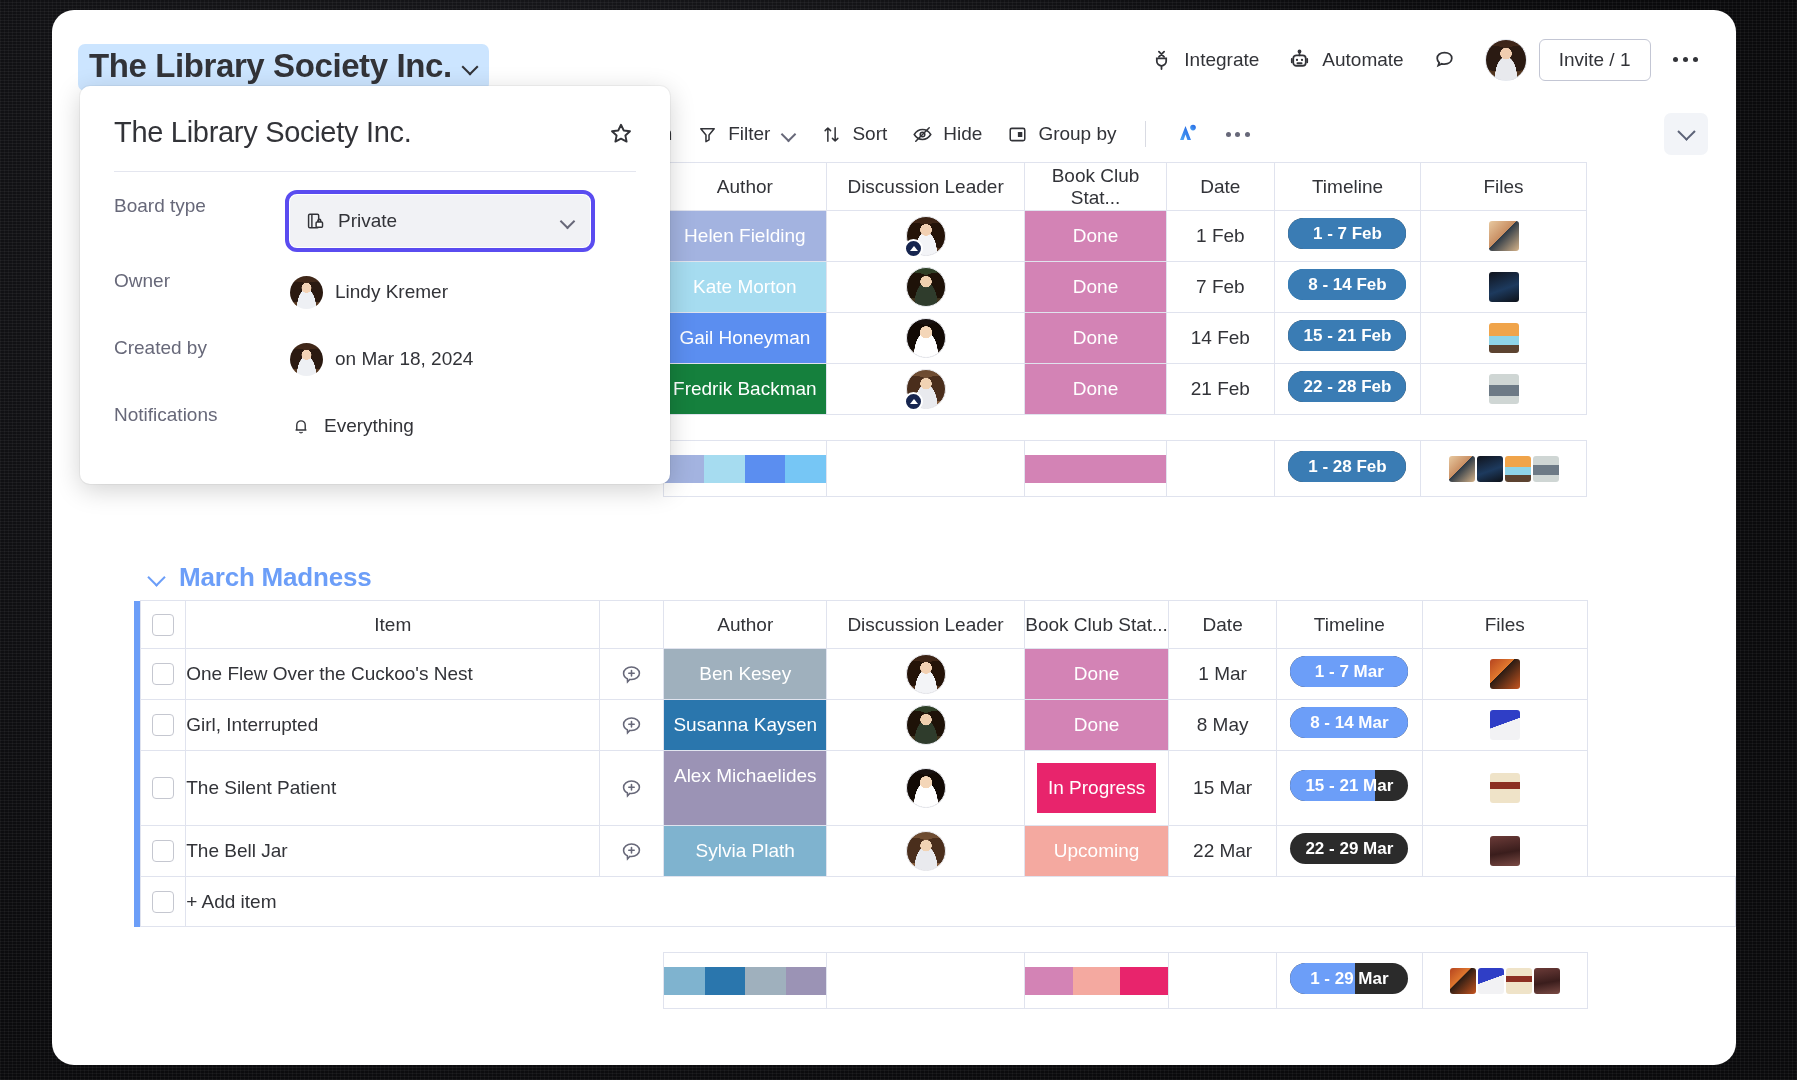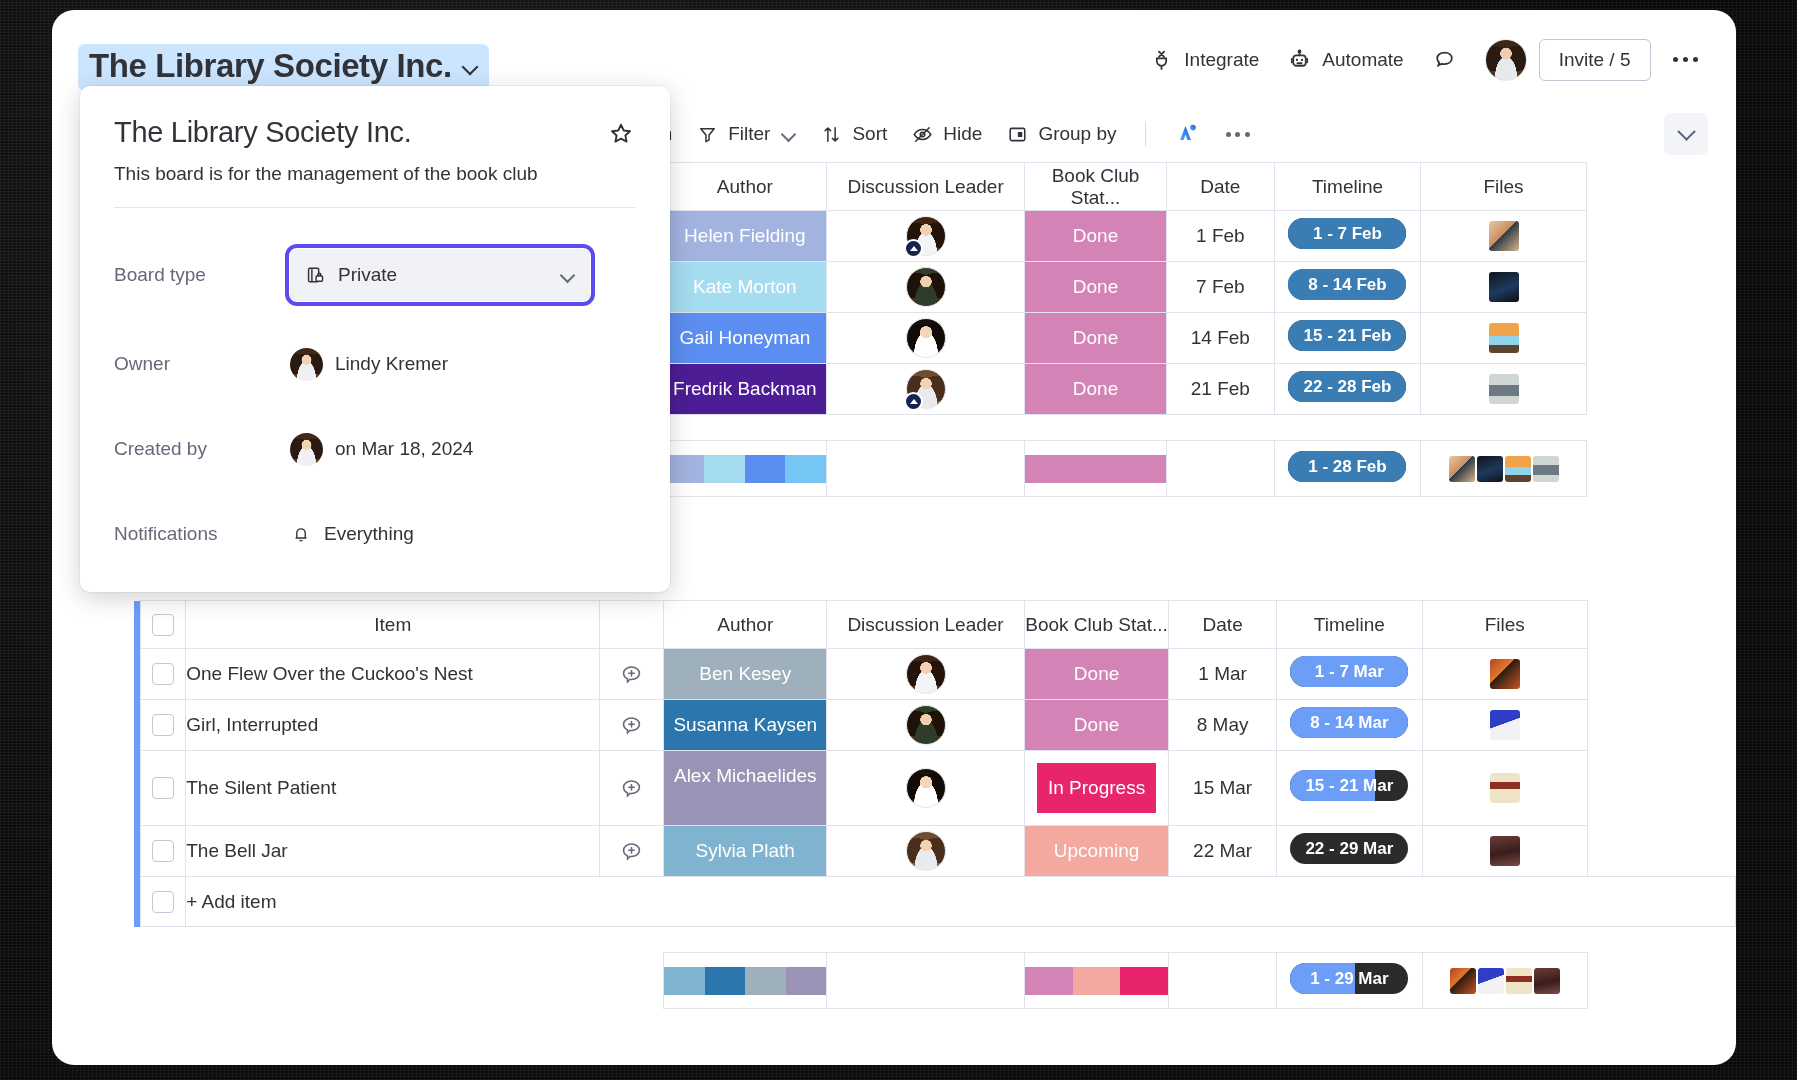--- a/index.html
+++ b/index.html
@@ -214,21 +214,21 @@
     box-shadow: 0 6px 26px rgba(0,0,0,.18), 0 0 0 1px rgba(0,0,0,.04);
     padding: 30px 34px 36px 34px;
     z-index: 60;
   }
   .pop-title-row { display: flex; align-items: flex-start; justify-content: space-between; }
   .pop-title { font-size: 29px; font-weight: 400; color: #323338; letter-spacing: -.3px; }
   .star { width: 30px; height: 30px; cursor: pointer; flex: none; margin-top: 3px; }
   .pop-desc { font-size: 19px; color: #323338; margin-top: 14px; }
   .pop-div { height: 1px; background: #e4e6ef; margin: 22px 0 0 0; }
   .pop-sec { font-size: 21px; font-weight: 700; color: #323338; margin-top: 26px; }
-  .pop-row { display: flex; align-items: center; margin-top: 41px; min-height: 44px; }
+  .pop-row { display: flex; margin-top: 23px; min-height: 44px; }
   .pop-label { width: 176px; font-size: 19px; color: #676879; flex: none; }
   .pop-val { display: flex; align-items: center; gap: 12px; font-size: 19px; color: #323338; }
   .pop-av {
     width: 33px; height: 33px; border-radius: 50%; flex: none;
     background:
       radial-gradient(circle at 50% 36%, #f3d3b6 0 18%, transparent 19%),
       radial-gradient(ellipse at 50% 95%, #eef0f4 0 40%, transparent 41%),
       radial-gradient(ellipse at 20% 48%, #2b1a11 0 42%, transparent 43%),
       radial-gradient(ellipse at 80% 48%, #2b1a11 0 42%, transparent 43%),
       linear-gradient(#3e2618, #5a3a21);
@@ -281,21 +281,21 @@
       </div>
 
       <div class="tr-btn">
         <svg class="tr-icon" viewBox="0 0 24 24" fill="none" stroke="#323338" stroke-width="1.7">
           <path d="M12 5.4 c4.2 0 7 2.4 7 5.5 c0 3.1 -2.8 5.5 -7 5.5 c-.9 0 -1.8 -.1 -2.6 -.3 l-3.4 1.7 l.9 -2.7 c-1.2 -1 -1.9 -2.4 -1.9 -4.2 c0 -3.1 2.8 -5.5 7 -5.5 z"></path>
         </svg>
       </div>
 
       <div class="avatar"></div>
 
-      <div class="invite-btn">Invite / 5</div>
+      <div class="invite-btn">Invite / 1</div>
 
       <div class="dots-btn">
         <i></i>
           <i></i>
           <i></i>
       </div>
     </div>
   </div>
 
   <div class="toolbar">
@@ -497,21 +497,21 @@
             </tr>
             <tr>
     <td class="accentcol" style="background:#a7bdea"></td>
     <td class="cell"><span class="chkbox"></span></td>
     <td class="cell item"></td>
     <td class="cell"><svg class="addicon" viewBox="0 0 24 24" fill="none" stroke="#676879" stroke-width="1.5" stroke-linecap="round">
     <path d="M12 4.8 c4.3 0 7.6 2.6 7.6 6 c0 3.4 -3.3 6 -7.6 6 c-.6 0 -1.2 0 -1.7 -.1 l-2.1 2.4 l-.2 -3 c-2.2 -1 -3.6 -2.9 -3.6 -5.3 c0 -3.4 3.3 -6 7.6 -6z"></path>
     <path d="M12 8.2 v5.2 M9.4 10.8 h5.2"></path>
                 </svg></td>
     <td class="cell" style="padding:0">
-      <span class="authorchip" style="background:#4c1d95">Fredrik Backman</span>
+      <span class="authorchip" style="background:#15803d">Fredrik Backman</span>
     </td>
     <td class="cell">
       <span class="leaderav" style="background:radial-gradient(circle at 50% 36%,#f1d3b4 0 18%,transparent 19%),radial-gradient(ellipse at 50% 96%,#e9eaee 0 42%,transparent 43%),radial-gradient(ellipse at 17% 48%,#4a2e1c 0 44%,transparent 45%),radial-gradient(ellipse at 83% 48%,#4a2e1c 0 44%,transparent 45%),linear-gradient(#6b4a30,#8b6140)">
         <span class="badge"></span>
       </span>
     </td>
     <td class="cell" style="padding:0">
       <span class="statuschip" style="background:#d383b5">Done</span>
     </td>
     <td class="cell">21 Feb</td>
@@ -769,21 +769,20 @@
 
   </div>
 
   <div class="popup">
     <div class="pop-title-row">
       <div class="pop-title">The Library Society Inc.</div>
       <svg class="star" viewBox="0 0 24 24" fill="none" stroke="#323338" stroke-width="1.5" stroke-linejoin="round">
         <path d="M12 4.6 l2.2 4.6 l5 .6 l-3.7 3.4 l1 4.9 L12 15.7 l-4.5 2.4 l1 -4.9 L4.8 9.8 l5 -.6z"></path>
       </svg>
     </div>
-    <div class="pop-desc">This board is for the management of the book club</div>
     <div class="pop-div"></div>
 
     <div class="pop-row">
       <div class="pop-label">Board type</div>
       <div class="boardtype-select">
         <svg width="22" height="22" viewBox="0 0 24 24" fill="none" stroke="#323338" stroke-width="1.6">
           <rect x="5" y="4.6" width="11" height="14.8" rx="1.4"></rect>
           <path d="M8.6 4.6 v14.8"></path>
           <rect x="13.2" y="13.2" width="7" height="5.6" rx="1" fill="#fff"></rect>
           <path d="M15.1 13.2 v-1.5 a1.6 1.6 0 0 1 3.2 0 v1.5"></path>

